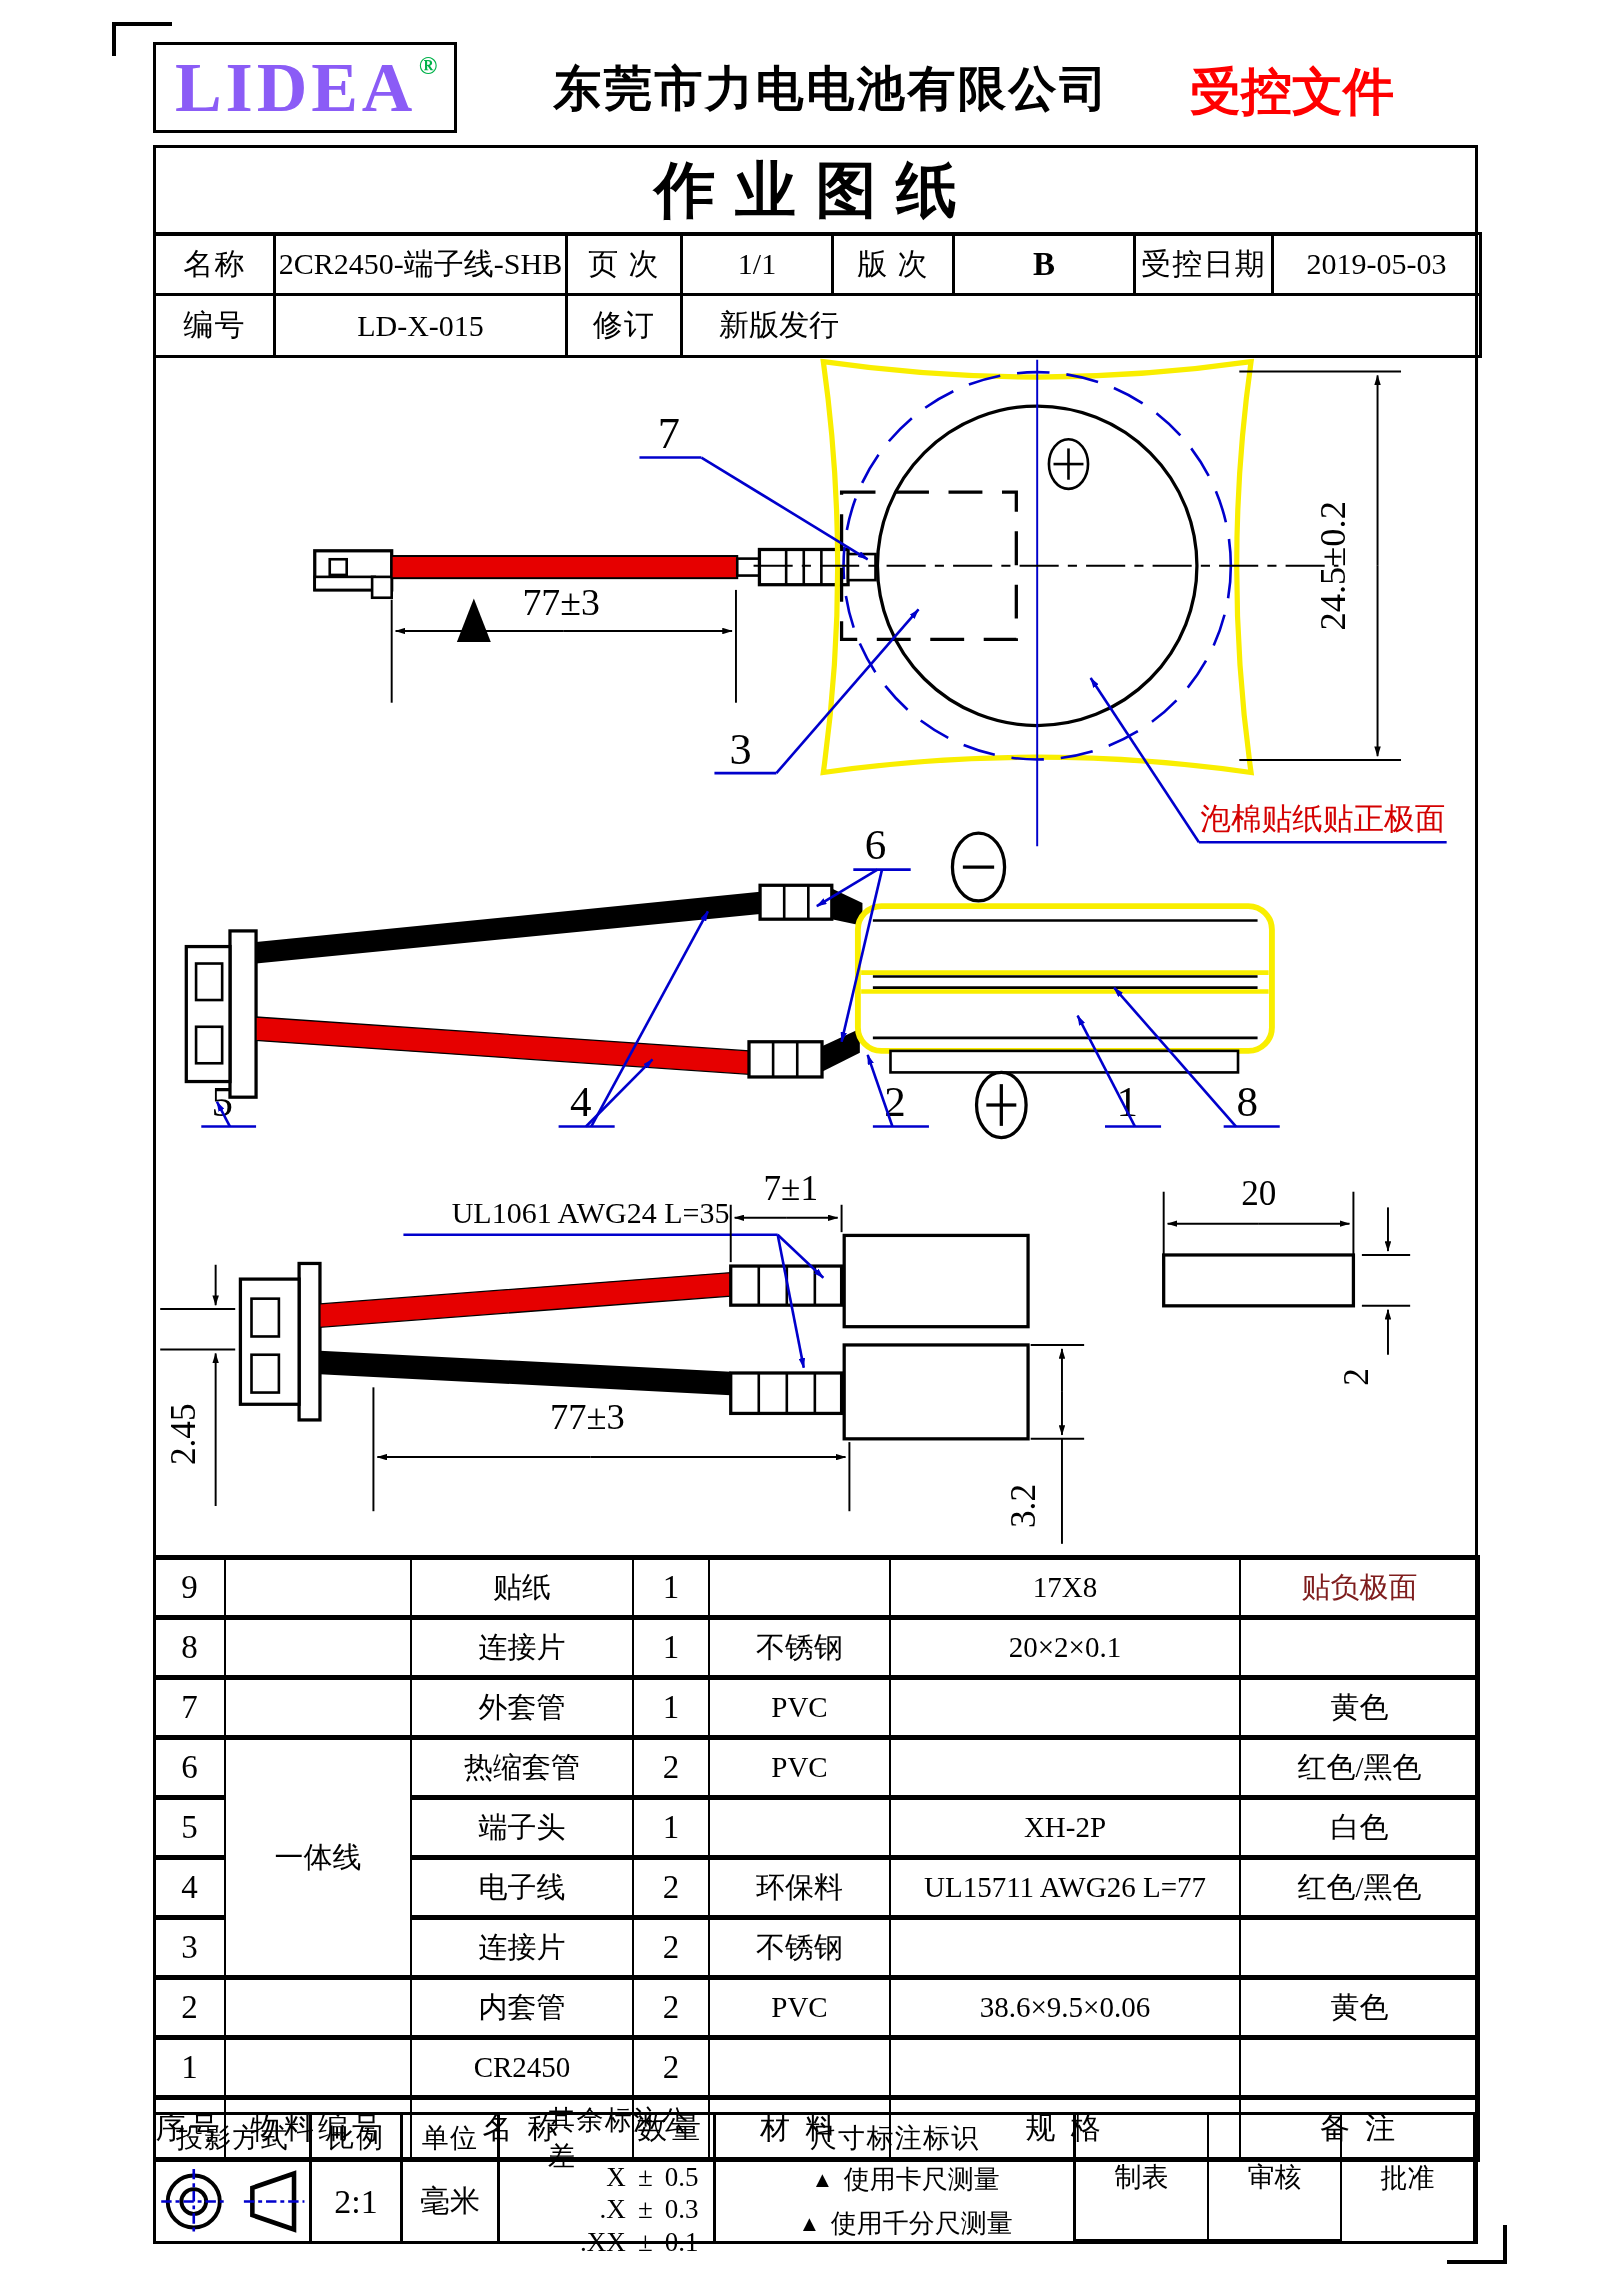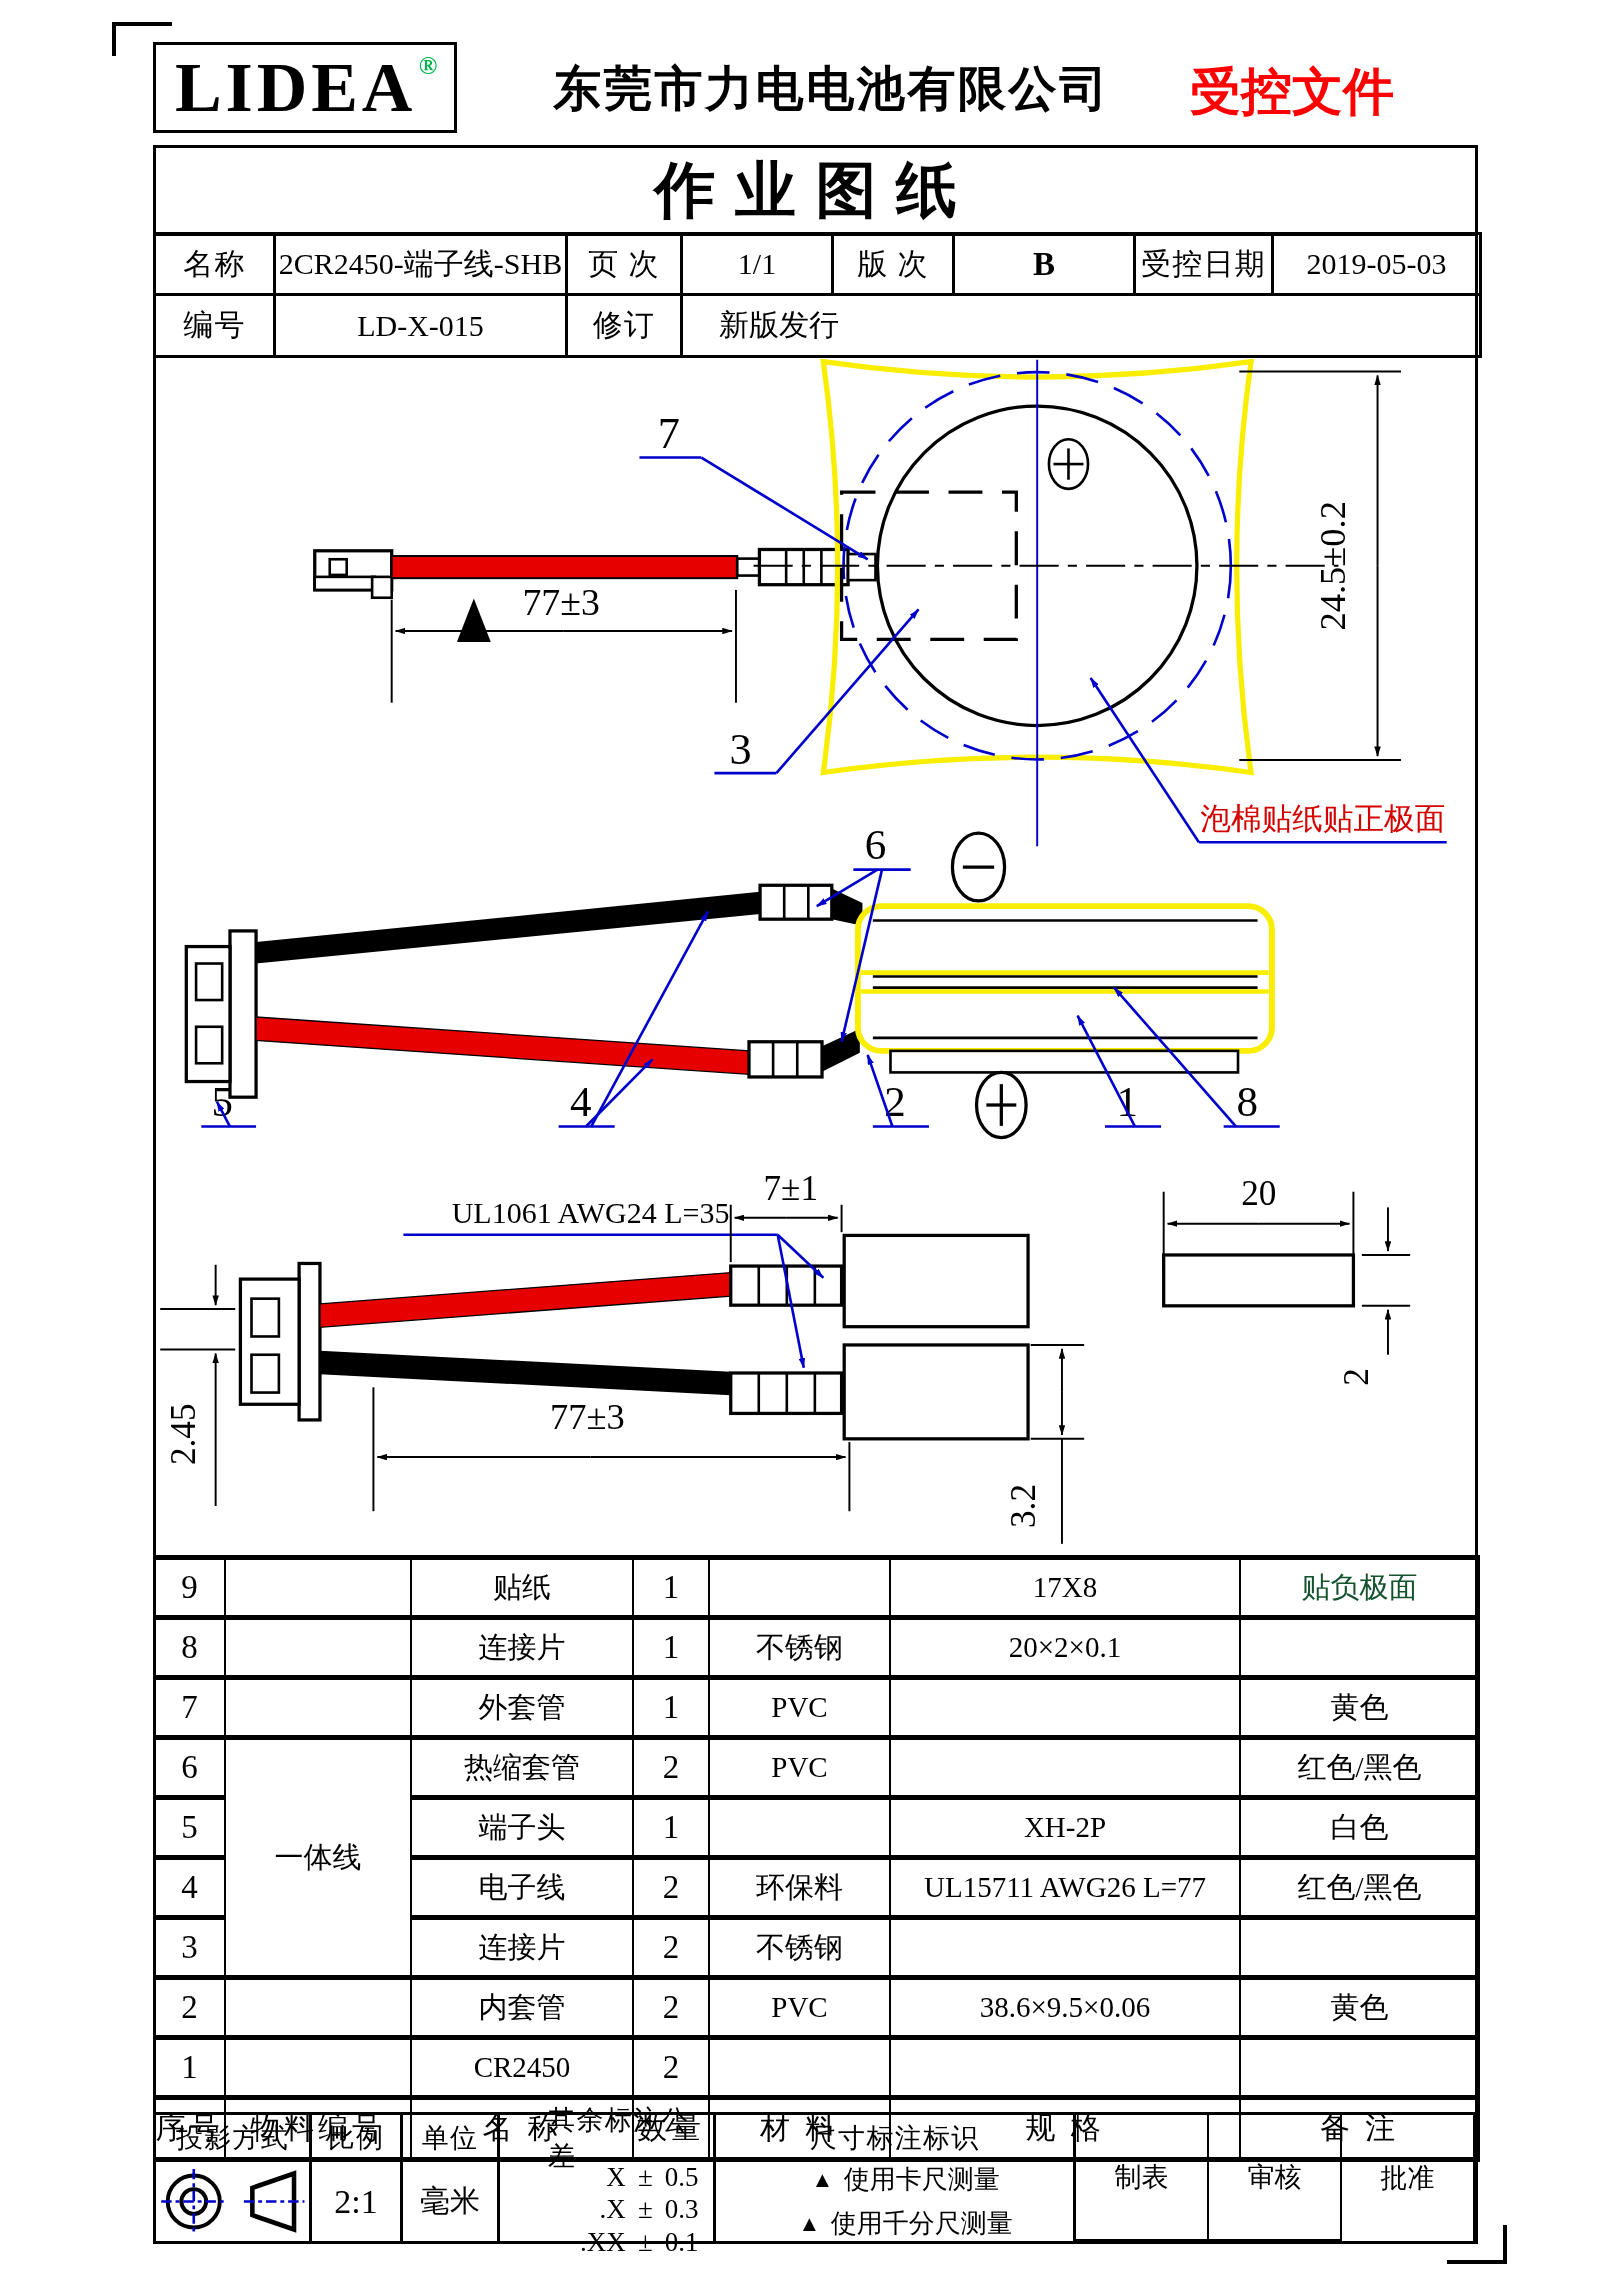--- a/index.html
+++ b/index.html
@@ -3,39 +3,39 @@
 <meta charset="utf-8">
 <style>
   html,body{margin:0;padding:0;background:#ffffff;}
   body{width:1618px;height:2295px;position:relative;font-family:"Liberation Serif","DejaVu Serif",serif;color:#000;}
   .abs{position:absolute;}
   
   .mark-tl{left:112px;top:21.5px;width:56px;height:30px;border-top:4.6px solid #000;border-left:4.6px solid #000;}
   .mark-br{left:1447px;top:2225px;width:56px;height:35px;border-bottom:4.6px solid #000;border-right:4.6px solid #000;}
   
   .logo-box{left:153px;top:42px;width:304px;height:91px;border:3.9px solid #000;box-sizing:border-box;display:flex;align-items:center;justify-content:center;background:#fff;}
-  .logo-text{font-size:70px;font-weight:bold;color:#000000;letter-spacing:3.9px;line-height:1;font-family:"Liberation Serif",serif;}
+  .logo-text{font-size:70px;font-weight:bold;color:#8b5cf6;letter-spacing:3.9px;line-height:1;font-family:"Liberation Serif",serif;}
   .logo-reg{font-size:25px;color:#00b24a;vertical-align:super;line-height:1;position:relative;top:-22px;left:2.6px;font-weight:bold;}
   .company{left:486px;top:46px;width:691px;height:85px;display:flex;align-items:center;justify-content:center;font-size:48px;font-weight:bold;letter-spacing:2.6px;}
   .stamp{left:1190px;top:60px;width:293px;height:65px;display:flex;align-items:center;justify-content:space-between;font-size:51px;font-weight:bold;color:#ff0000;}
   
   .frame{left:153px;top:145px;width:1325px;height:2099px;border:3.9px solid #000;box-sizing:border-box;}
   .title-row{left:153px;top:145px;width:1325px;height:91px;box-sizing:border-box;border:3.9px solid #000;border-bottom:3.3px solid #000;display:flex;align-items:center;justify-content:center;font-size:61px;font-weight:bold;letter-spacing:19.6px;}
   table{border-collapse:collapse;table-layout:fixed;}
   td{border:3.3px solid #000;text-align:center;vertical-align:middle;overflow:hidden;padding:0;}
   .info-tbl{left:153px;top:232px;width:1325px;height:123px;}
   .info-tbl td{font-size:30px;}
   .info-tbl .lbl{letter-spacing:1.3px;}
   .info-tbl .bold{font-weight:bold;font-size:33px;}
   
   .bom-tbl{left:153px;top:1555px;width:1325px;}
   .bom-tbl td{border-left:2.6px solid #000;border-right:2.6px solid #000;border-top:5.2px solid #000;border-bottom:5.2px solid #000;font-size:29px;height:55px;}
   .bom-tbl td.num{font-size:33px;}
   .bom-tbl tr.hdr td{height:57px;font-size:30px;letter-spacing:3.9px;}
-  .bom-tbl .red{color:#14532d;}
+  .bom-tbl .red{color:#7f1d1d;}
   
   .foot{left:153px;top:2112px;width:1325px;height:132px;box-sizing:border-box;border:3.9px solid #000;display:flex;}
   .fsec{box-sizing:border-box;border-right:3.3px solid #000;display:flex;flex-direction:column;}
   .fsec .flabel{height:47px;box-sizing:border-box;border-bottom:2.6px solid #000;display:flex;align-items:center;justify-content:center;font-size:27px;letter-spacing:1.3px;flex:none;}
   .fsec .fbody{flex:1;display:flex;align-items:center;justify-content:center;}
   .tolbody{flex-direction:column;justify-content:center;gap:1.3px;}
   .tol-line{display:flex;align-items:center;font-size:27px;line-height:1.15;}
   .tol-line .d{width:63px;text-align:right;}
   .tol-line .pm{width:39px;text-align:center;}
   .marksbody{flex-direction:column;align-items:flex-start;justify-content:center;gap:9px;padding-left:22px;}

